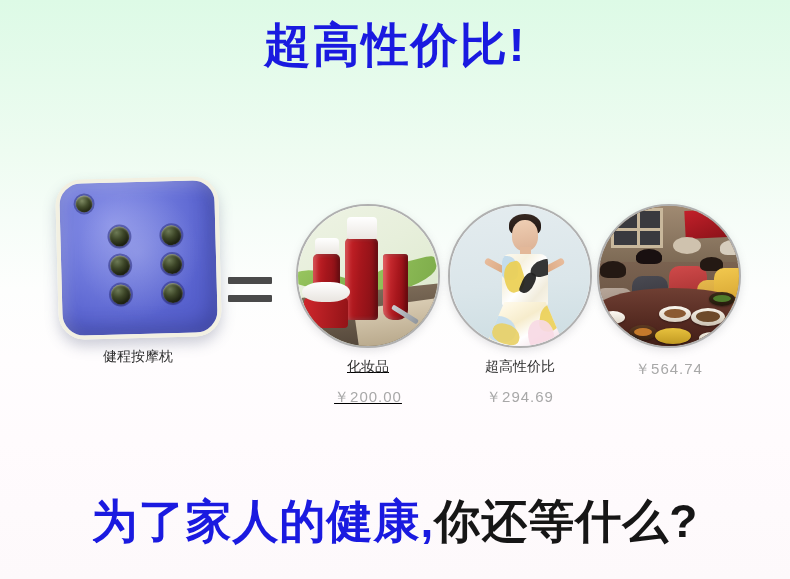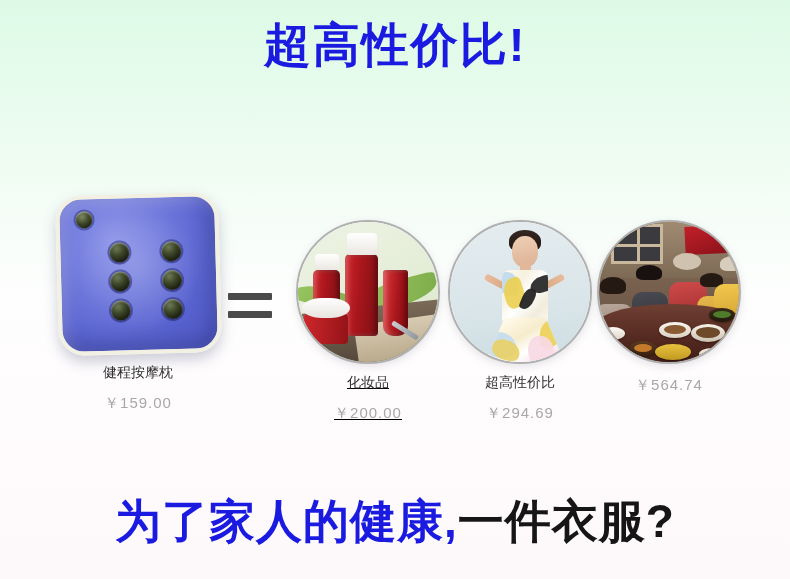--- a/index.html
+++ b/index.html
@@ -56,21 +56,21 @@
     font-size: 20px;
     color: #2b2b2b;
     letter-spacing: 0px;
     white-space: nowrap;
   }
   .subhead .hl { color: #2222e4; }
 
   
   .compare {
     position: absolute;
-    top: 188px;
+    top: 172px;
     left: 0;
     width: 790px;
     height: 250px;
   }
 
   .item {
     position: absolute;
     text-align: center;
   }
 
@@ -397,21 +397,20 @@
       <div class="pillow">
         <span class="ctrl-btn"></span>
         <span class="node n1"></span>
         <span class="node n2"></span>
         <span class="node n3"></span>
         <span class="node n4"></span>
         <span class="node n5"></span>
         <span class="node n6"></span>
       </div>
       <div class="caption">健程按摩枕</div>
-      <div class="price">￥159.00</div>
     </div>
 
     <div class="equals">
       <span></span>
       <span></span>
     </div>
 
     <div class="item circle-item cosmetics">
       <div class="circle">
         <div class="cos-bg"></div>
@@ -493,16 +492,16 @@
           <span class="dish d7"></span>
           <span class="dish d8"></span>
         </div>
       </div>
       <div class="price">￥564.74</div>
     </div>
 
   </div>
 
   <div class="footline">
-    <span class="blue">为了家人的健康,</span><span class="black">一件衣服?</span>
+    <span class="blue">为了家人的健康,</span><span class="black">你还等什么?</span>
   </div>
 
 </div>
 
 </body></html>

